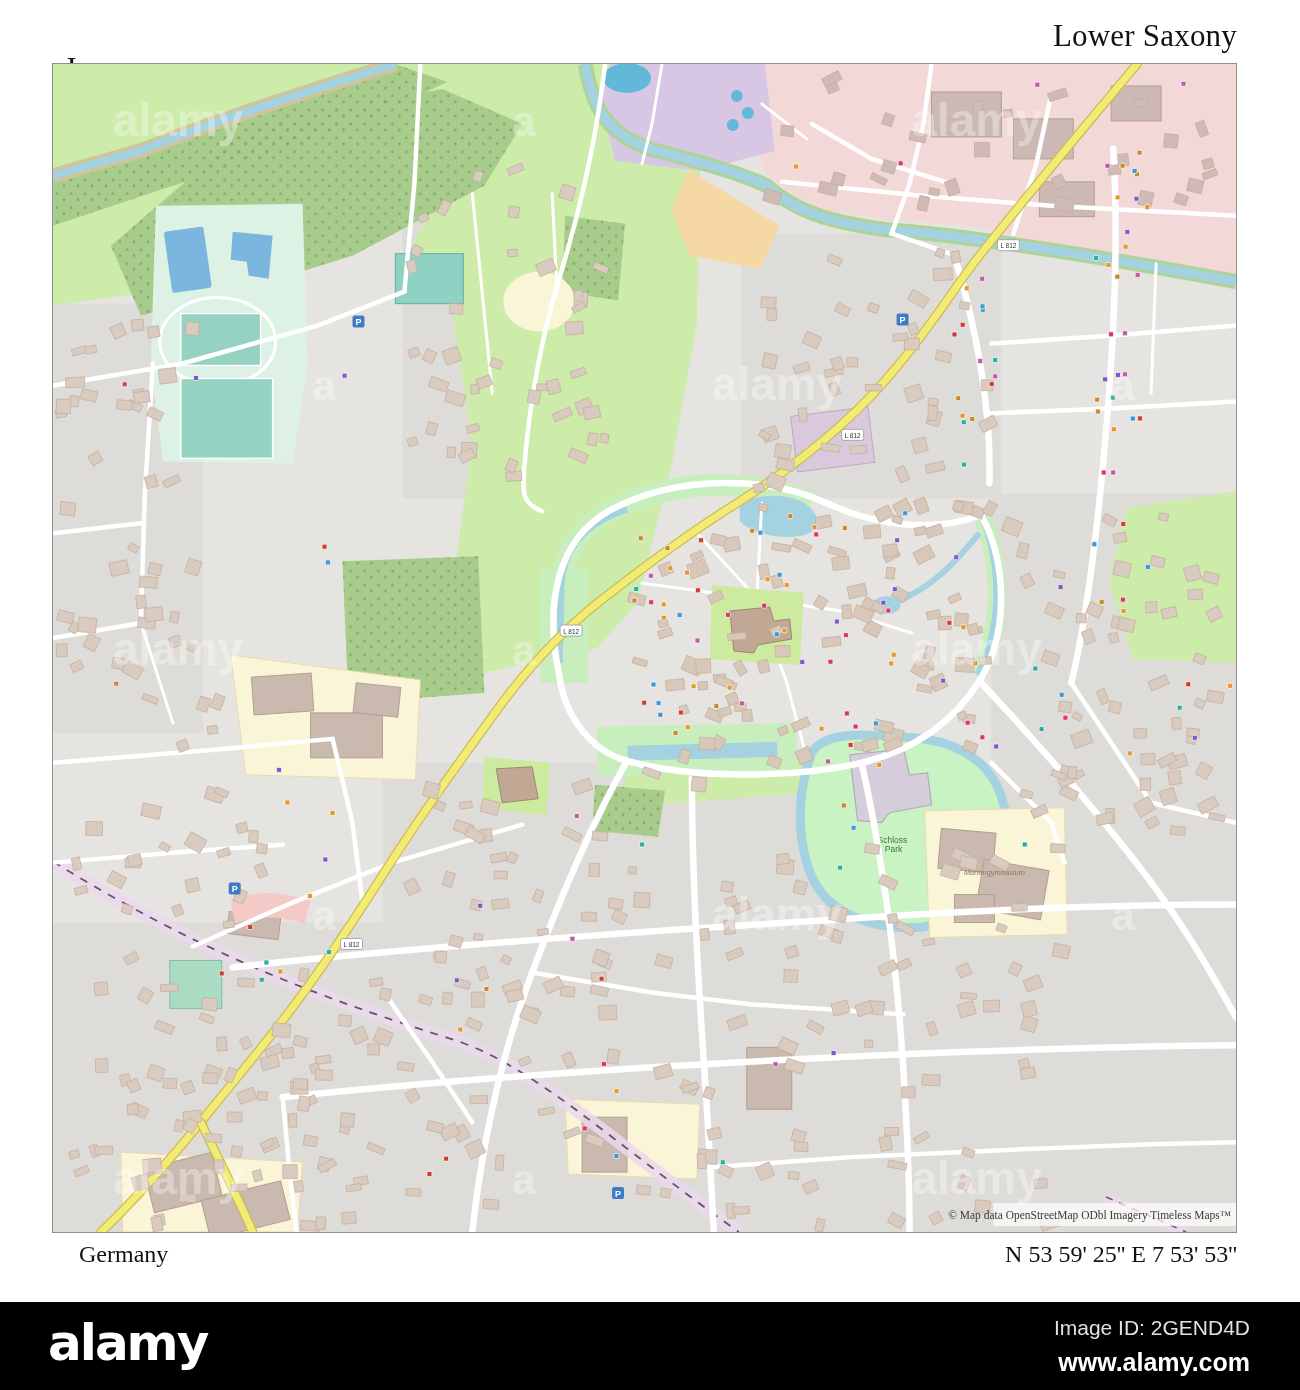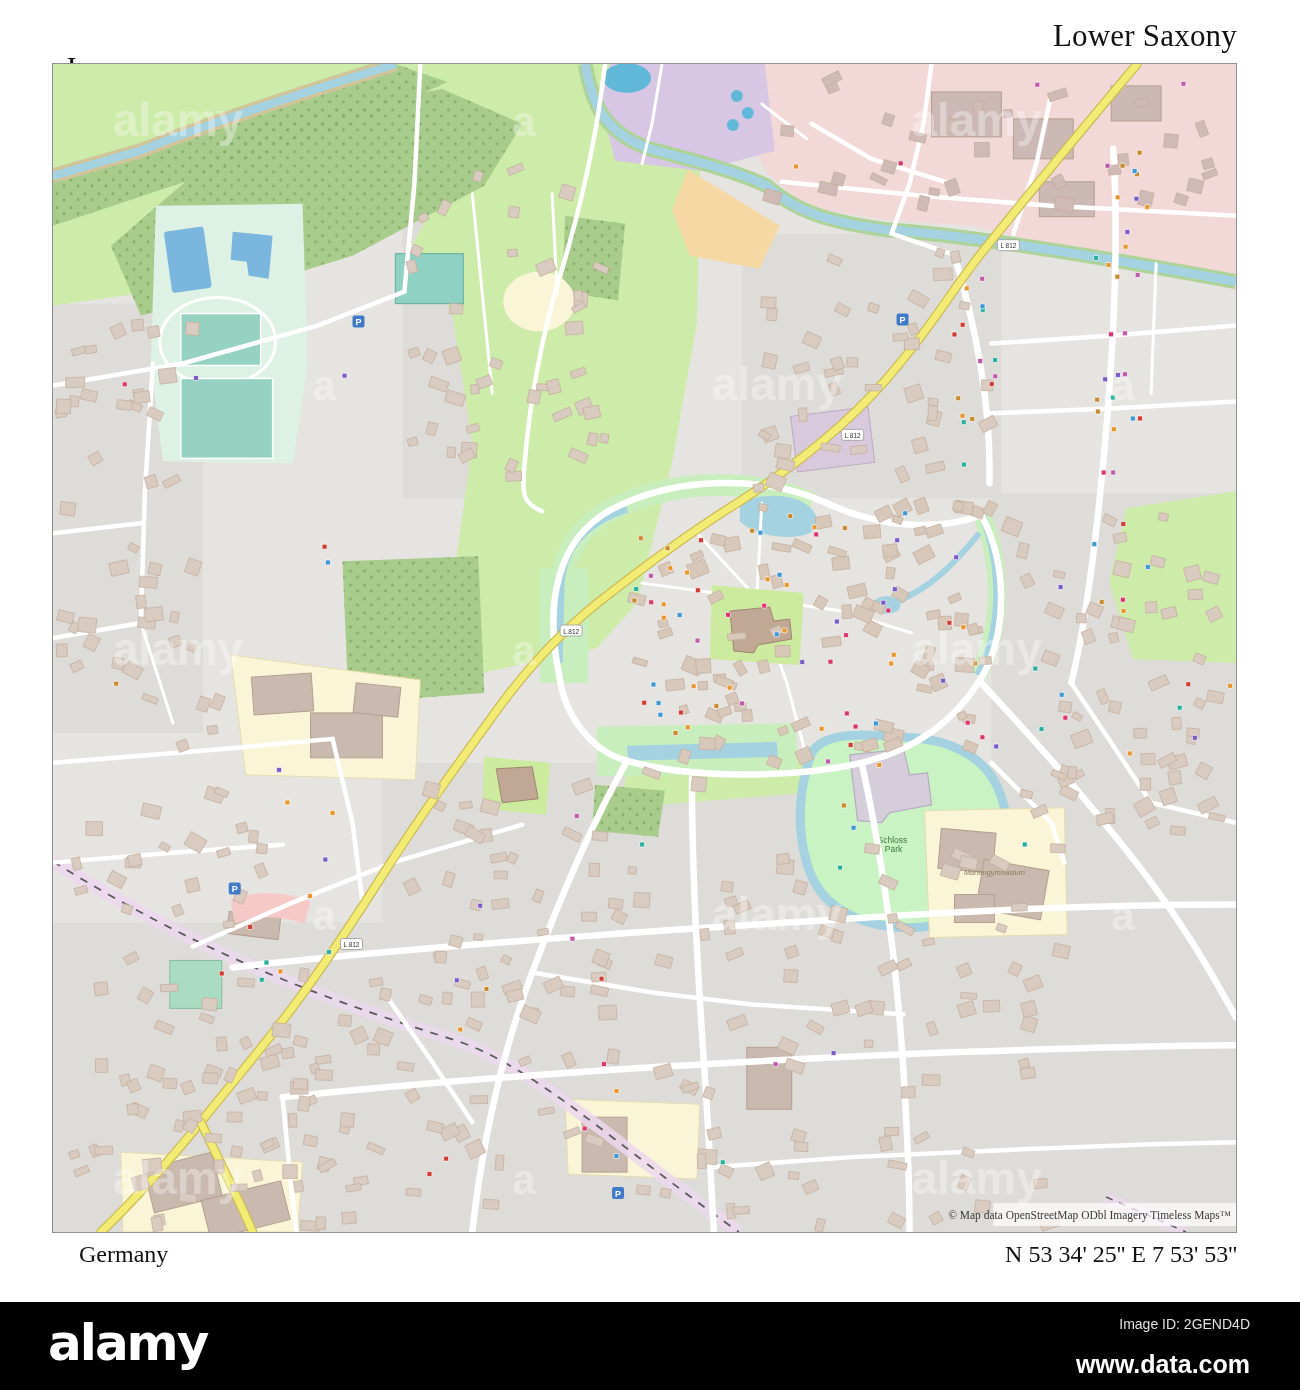--- a/index.html
+++ b/index.html
@@ -14,21 +14,21 @@
   .sub{position:absolute;top:1241px;font-size:24px;color:#111;}
   .sub.left{left:67px;margin-left:12px;}
   .sub.right{right:63px;}
   .coords span{}
   .coords span:first-child{margin-left:0;}
   .footer-bar{position:absolute;left:0;top:1302px;width:1300px;height:88px;background:#000;}
   .alamy-logo{position:absolute;left:48px;top:12px;color:#fff;
               font-family:"DejaVu Sans", sans-serif;font-weight:bold;font-size:50px;letter-spacing:-2px;}
   .footer-right{position:absolute;right:50px;top:14px;text-align:right;
                 font-family:"Liberation Sans", sans-serif;}
-  .image-id{color:#e0e0e0;font-size:14px;margin-bottom:18px;}
+  .image-id{color:#e0e0e0;font-size:21px;margin-bottom:8px;}
   .site-url{color:#ffffff;font-size:25px;font-weight:bold;}
   text{font-family:"Liberation Sans", sans-serif;}
   .attr-text{font-family:"Liberation Serif", serif;}
 </style>
 </head>
 <body>
 
 <div class="page">
 
   <div class="title left">Jever</div>
@@ -998,24 +998,24 @@
 
       <g>
         <rect x="942" y="1141" width="243" height="23" fill="#ffffff" opacity="0.72"></rect>
         <text x="1180" y="1157" text-anchor="end" font-size="11.5" fill="#3a3a3a" class="attr-text">© Map data OpenStreetMap ODbl Imagery Timeless Maps™</text>
       </g>
     </svg>
   </div>
 
   <div class="sub left">Germany</div>
   <div class="sub right coords">
-    <span>N 53 34' 25''</span>
+    <span>N 53 59' 25''</span>
     <span>E 7 53' 53''</span>
   </div>
 
   <div class="footer-bar">
     <div class="alamy-logo">alamy</div>
     <div class="footer-right">
       <div class="image-id">Image ID: 2GEND4D</div>
-      <div class="site-url">www.data.com</div>
+      <div class="site-url">www.alamy.com</div>
     </div>
   </div>
 </div>
 
 </body></html>

